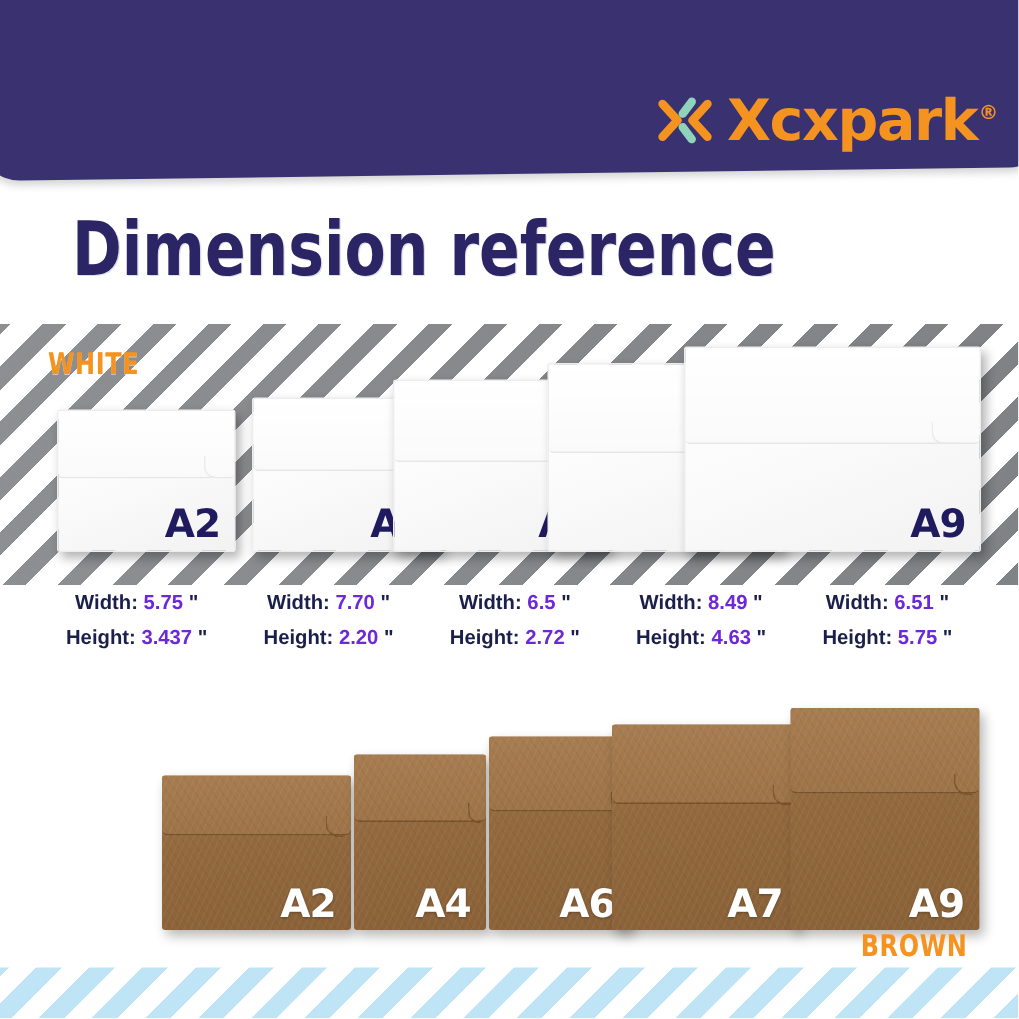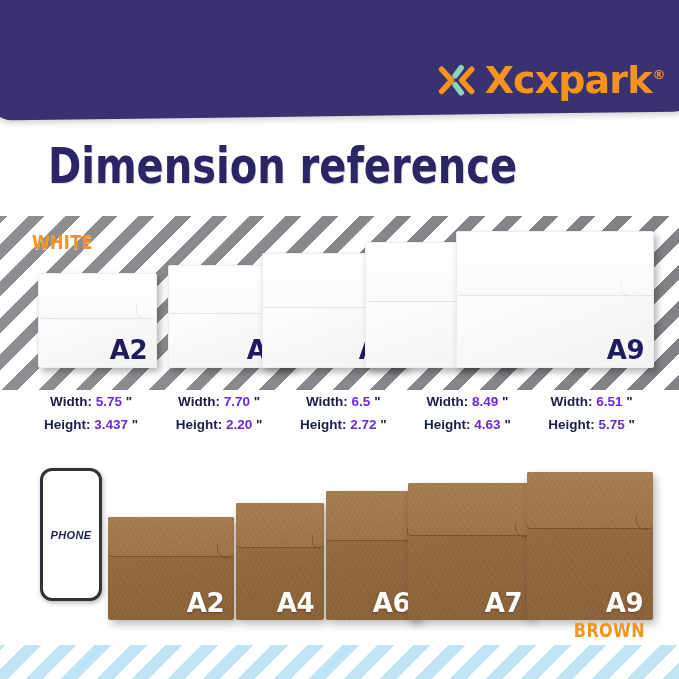--- a/index.html
+++ b/index.html
@@ -289,23 +289,20 @@
         <span>Height:</span>
         <span class="dim-val">5.75</span>
         <span class="dim-unit">"</span>
       </div>
     </div>
 
   </div>
 
   <div class="brown-section">
 
-    <div class="phone">
-      <span class="phone-label">PHONE</span>
-    </div>
 
     <div class="env-brown" style="left:108px;width:126px;height:103px;">
       <div class="bflap"></div>
       <div class="texture"></div>
       <span class="env-label-brown">A2</span>
     </div>
 
     <div class="env-brown" style="left:236px;width:88px;height:117px;">
       <div class="bflap"></div>
       <div class="texture"></div>

